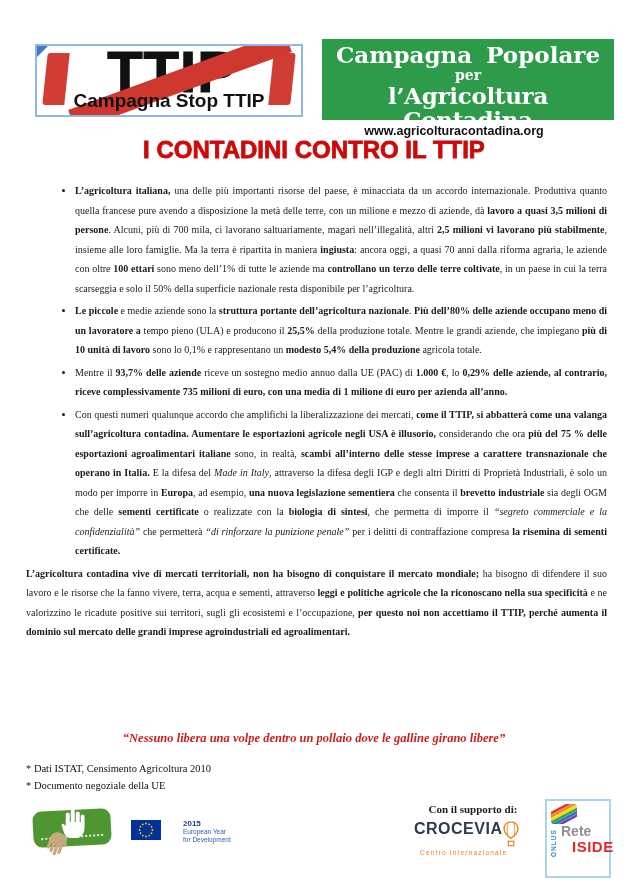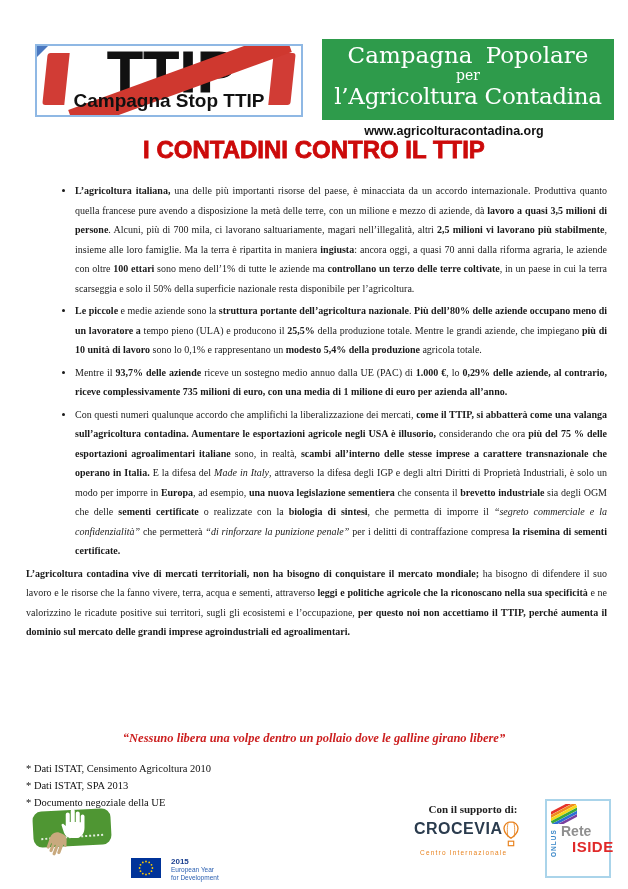--- a/index.html
+++ b/index.html
@@ -17,21 +17,21 @@
   .ttip-big{position:absolute;left:40px;top:-8px;width:190px;text-align:center;
             font-family:"Liberation Sans",sans-serif;font-weight:bold;font-size:58px;
             letter-spacing:1px;color:#111;-webkit-text-stroke:1.2px #111;}
   .red-stripe{position:absolute;left:28px;top:24px;width:230px;height:22px;background:#cf382f;
               transform:rotate(-20deg);}
   .stop-caption{position:absolute;left:0;right:0;bottom:3px;text-align:center;
                 font-family:"Liberation Sans",sans-serif;font-weight:bold;font-size:19px;
                 color:#111;background:transparent;}
 
   .banner{position:absolute;left:322px;top:39px;width:292px;height:81px;background:#2e9b4b;
-          color:#ffffff;text-align:center;font-family:"DejaVu Serif",serif;font-weight:normal;
+          color:#ffffff;text-align:center;font-family:"DejaVu Serif",serif;font-weight:bold;
           line-height:1.05;padding-top:4px;box-sizing:border-box;}
   .banner .b1{font-size:23px;word-spacing:6px;}
   .banner .b2{font-size:14px;margin:1px 0;}
   .banner .b3{font-size:23px;letter-spacing:-0.3px;}
   .website{position:absolute;left:308px;top:124px;width:292px;text-align:center;
            font-family:"Liberation Sans",sans-serif;font-weight:bold;font-size:12.5px;color:#111;}
 
   
   .main-title{position:absolute;left:0;top:136px;width:628px;text-align:center;
               font-family:"Liberation Sans",sans-serif;font-weight:bold;font-size:24px;
@@ -56,21 +56,21 @@
 
   
   .hands-logo{position:absolute;left:33px;top:808px;width:80px;height:50px;}
   .hands-green{position:absolute;left:0;top:2px;width:78px;height:36px;background:#4f9633;
                border-radius:9px;transform:rotate(-3deg);}
   .hands-white{position:absolute;left:24px;top:-2px;width:30px;height:34px;}
   .hands-tan{position:absolute;left:12px;top:24px;width:26px;height:26px;transform:rotate(200deg);}
   .hands-dashes{position:absolute;left:8px;top:22px;width:62px;height:6px;
                 border-bottom:2px dotted rgba(255,255,255,.85);transform:rotate(-4deg);}
 
-  .eu-logo{position:absolute;left:131px;top:820px;display:flex;gap:10px;align-items:flex-start;margin-top:38px;}
+  .eu-logo{position:absolute;left:131px;top:820px;display:flex;gap:22px;align-items:flex-start;}
   .eu-flag{width:30px;height:20px;}
   .eu-text{font-family:"Liberation Sans",sans-serif;color:#2a5fb0;font-size:6.5px;line-height:8px;}
   .eu-text .yr{font-weight:bold;font-size:8px;color:#1a3f8f;}
 
   .support{position:absolute;left:418px;top:803px;width:110px;text-align:center;
            font-family:"Liberation Serif",serif;font-weight:bold;font-size:11px;color:#222;}
   .crocevia{position:absolute;left:414px;top:820px;width:120px;}
   .croc-row{display:flex;align-items:flex-start;}
   .croc-name{font-family:"Liberation Sans",sans-serif;font-weight:bold;font-size:16px;
              color:#2b3c4e;letter-spacing:0.5px;}
@@ -118,21 +118,20 @@
       <li><span class="s-r">Mentre il </span><span class="s-b">93,7% delle aziende</span><span class="s-r"> riceve un sostegno medio annuo dalla UE (PAC) di </span><span class="s-b">1.000 €</span><span class="s-r">, lo </span><span class="s-b">0,29% delle aziende, al contrario, riceve complessivamente 735 milioni di euro, con una media di 1 milione di euro per azienda all’anno.</span></li>
       <li><span class="s-r">Con questi numeri qualunque accordo che amplifichi la liberalizzazione dei mercati, </span><span class="s-b">come il TTIP, si abbatterà come una valanga sull’agricoltura contadina. Aumentare le esportazioni agricole negli USA è illusorio,</span><span class="s-r"> considerando che ora </span><span class="s-b">più del 75 % delle esportazioni agroalimentari italiane</span><span class="s-r"> sono, in realtà, </span><span class="s-b">scambi all’interno delle stesse imprese a carattere transnazionale che operano in Italia.</span><span class="s-r"> E la difesa del </span><span class="s-i">Made in Italy</span><span class="s-r">, attraverso la difesa degli IGP e degli altri Diritti di Proprietà Industriali, è solo un modo per imporre in </span><span class="s-b">Europa</span><span class="s-r">, ad esempio, </span><span class="s-b">una nuova legislazione sementiera</span><span class="s-r"> che consenta il </span><span class="s-b">brevetto industriale</span><span class="s-r"> sia degli OGM che delle </span><span class="s-b">sementi certificate</span><span class="s-r"> o realizzate con la </span><span class="s-b">biologia di sintesi</span><span class="s-r">, che permetta di imporre il </span><span class="s-bi">“segreto commerciale e la confidenzialità”</span><span class="s-r"> che permetterà </span><span class="s-bi">“di rinforzare la punizione penale”</span><span class="s-r"> per i delitti di contraffazione compresa </span><span class="s-b">la risemina di sementi certificate.</span></li>
     </ul>
     <div class="closing"><span class="s-b">L’agricoltura contadina vive di mercati territoriali, non ha bisogno di conquistare il mercato mondiale;</span><span class="s-r"> ha bisogno di difendere il suo lavoro e le risorse che la fanno vivere, terra, acqua e sementi, attraverso </span><span class="s-b">leggi e politiche agricole che la riconoscano nella sua specificità</span><span class="s-r"> e ne valorizzino le ricadute positive sui territori, sugli gli ecosistemi e l’occupazione, </span><span class="s-b">per questo noi non accettiamo il TTIP, perché aumenta il dominio sul mercato delle grandi imprese agroindustriali ed agroalimentari.</span></div>
   </div>
 
   <div class="quote">“Nessuno libera una volpe dentro un pollaio dove le galline girano libere”</div>
 
   <div class="footnotes">
     <div>* Dati ISTAT, Censimento Agricoltura 2010</div>
-    <div>* Dati ISTAT, SPA 2013</div>
     <div>* Documento negoziale della UE</div>
   </div>
 
   <div class="hands-logo">
     <div class="hands-green"></div>
     <div class="hands-dashes"></div>
     <svg class="hands-white" viewBox="0 0 24 26">
       <path fill="#ffffff" d="M12 25c-3.2 0-5.4-1.6-6.4-4.3L3.7 15c-.4-1 .9-1.9 1.7-1.1L7 15.4V6.2C7 5.3 7.7 4.6 8.6 4.6s1.6.7 1.6 1.6v6h.8V3.4c0-.9.7-1.6 1.6-1.6s1.6.7 1.6 1.6v8.8h.8V5.4c0-.9.7-1.6 1.6-1.6s1.6.7 1.6 1.6v7h.8V7.6c0-.8.7-1.5 1.5-1.5s1.5.7 1.5 1.5v9.1c0 5-3 8.3-7.3 8.3H12z"></path>
     </svg>
     <svg class="hands-tan" viewBox="0 0 24 26">

